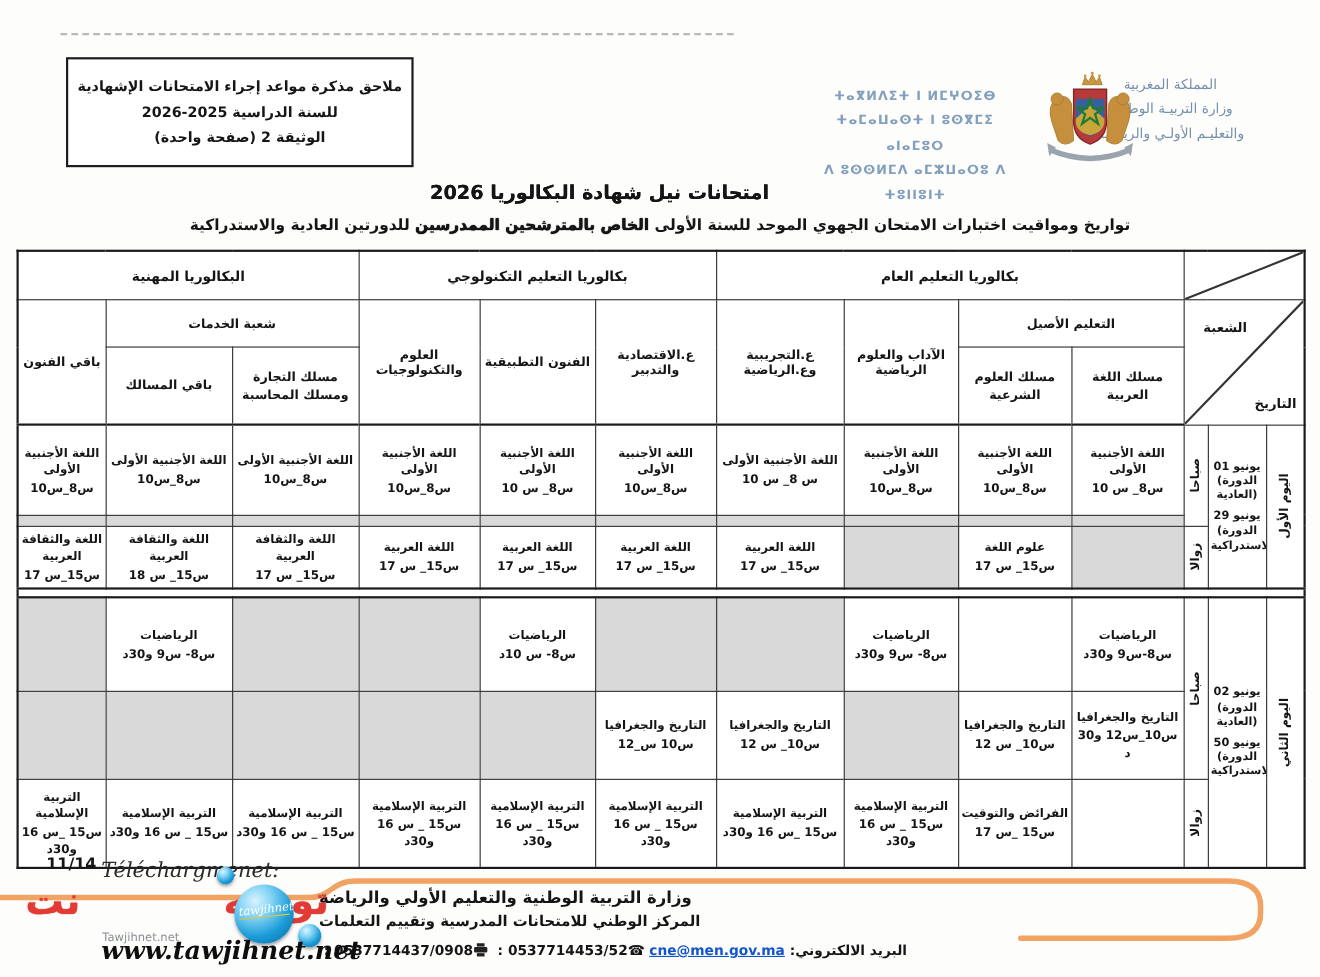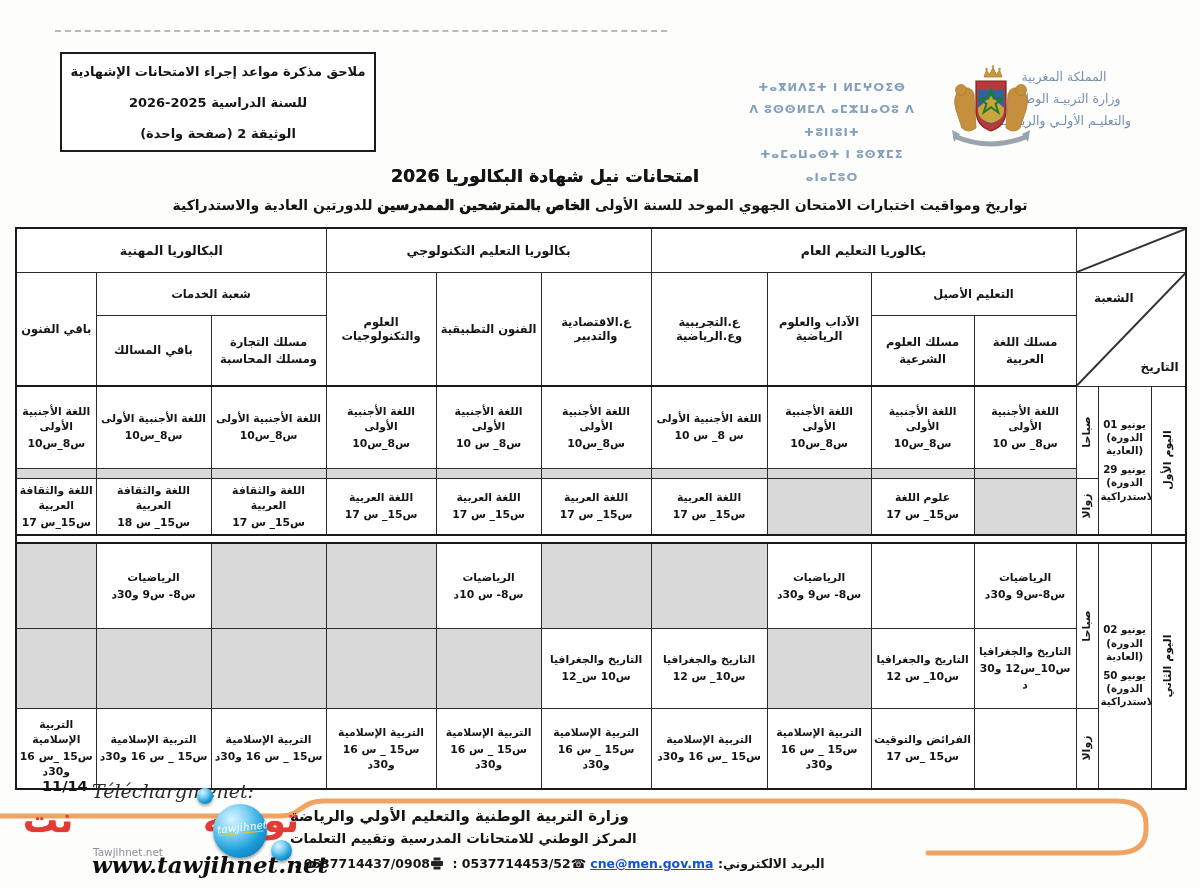--- a/index.html
+++ b/index.html
@@ -9,21 +9,21 @@
   }
   .abs{position:absolute}
 
   
   .perforation{left:55px;top:30px;width:612px;border-top:2px dashed #b9b9b9}
 
   
   .doc-box{
     left:60px;top:52px;width:312px;height:96px;border:2px solid #1d1d1d;
     direction:rtl;text-align:center;display:flex;flex-direction:column;
-    justify-content:center;gap:16px;font-weight:bold;font-size:13px;background:#fff;
+    justify-content:center;gap:8px;font-weight:bold;font-size:13px;background:#fff;
   }
 
   
   .min-ar{
     right:52px;top:66px;width:168px;direction:rtl;text-align:center;
     color:#7590ad;font-weight:normal;font-size:12.5px;line-height:1.75;
   }
   .emblem{right:158px;top:60px;width:102px;height:96px}
   .min-ber{
     right:268px;top:76px;width:200px;text-align:center;color:#82a0bd;
@@ -140,22 +140,22 @@
   <path d="M38 30 h26 v18 q0 12 -13 16 q-13 -4 -13 -16 z" fill="#35619e"></path>
   <path d="M38 48 l13 -12 13 12 v2 q0 10 -13 13 q-13 -3 -13 -13 z" fill="#caa53c"></path>
   <path d="M51 30 l2.8 8.6 h9 l-7.3 5.3 2.8 8.6 -7.3 -5.3 -7.3 5.3 2.8 -8.6 -7.3 -5.3 h9 z" fill="none" stroke="#1e7a34" stroke-width="2"></path>
 
   <path d="M14 76 q37 16 74 0" fill="none" stroke="#9aa4ad" stroke-width="5"></path>
   <path d="M12 70 l8 4 -6 8 z M90 70 l-8 4 6 8 z" fill="#9aa4ad"></path>
 </svg>
 
 <div class="abs min-ber">
   <div>ⵜⴰⴳⵍⴷⵉⵜ ⵏ ⵍⵎⵖⵔⵉⴱ</div>
+  <div>ⵜⴰⵎⴰⵡⴰⵙⵜ ⵏ ⵓⵙⴳⵎⵉ ⴰⵏⴰⵎⵓⵔ</div>
   <div>ⴷ ⵓⵙⵙⵍⵎⴷ ⴰⵎⵣⵡⴰⵔⵓ ⴷ ⵜⵓⵏⵏⵓⵏⵜ</div>
-  <div>ⵜⴰⵎⴰⵡⴰⵙⵜ ⵏ ⵓⵙⴳⵎⵉ ⴰⵏⴰⵎⵓⵔ</div>
 </div>
 
 <div class="abs title">امتحانات نيل شهادة البكالوريا 2026</div>
 <div class="abs subtitle"><span>تواريخ ومواقيت اختبارات الامتحان الجهوي الموحد للسنة الأولى </span><span class="hv">الخاص بالمترشحين الممدرسين</span><span> للدورتين العادية والاستدراكية</span></div>
 
 <div class="abs tbl-wrap">
 <table class="sched">
   <colgroup>
     <col style="width:35px">
         <col style="width:53px">

